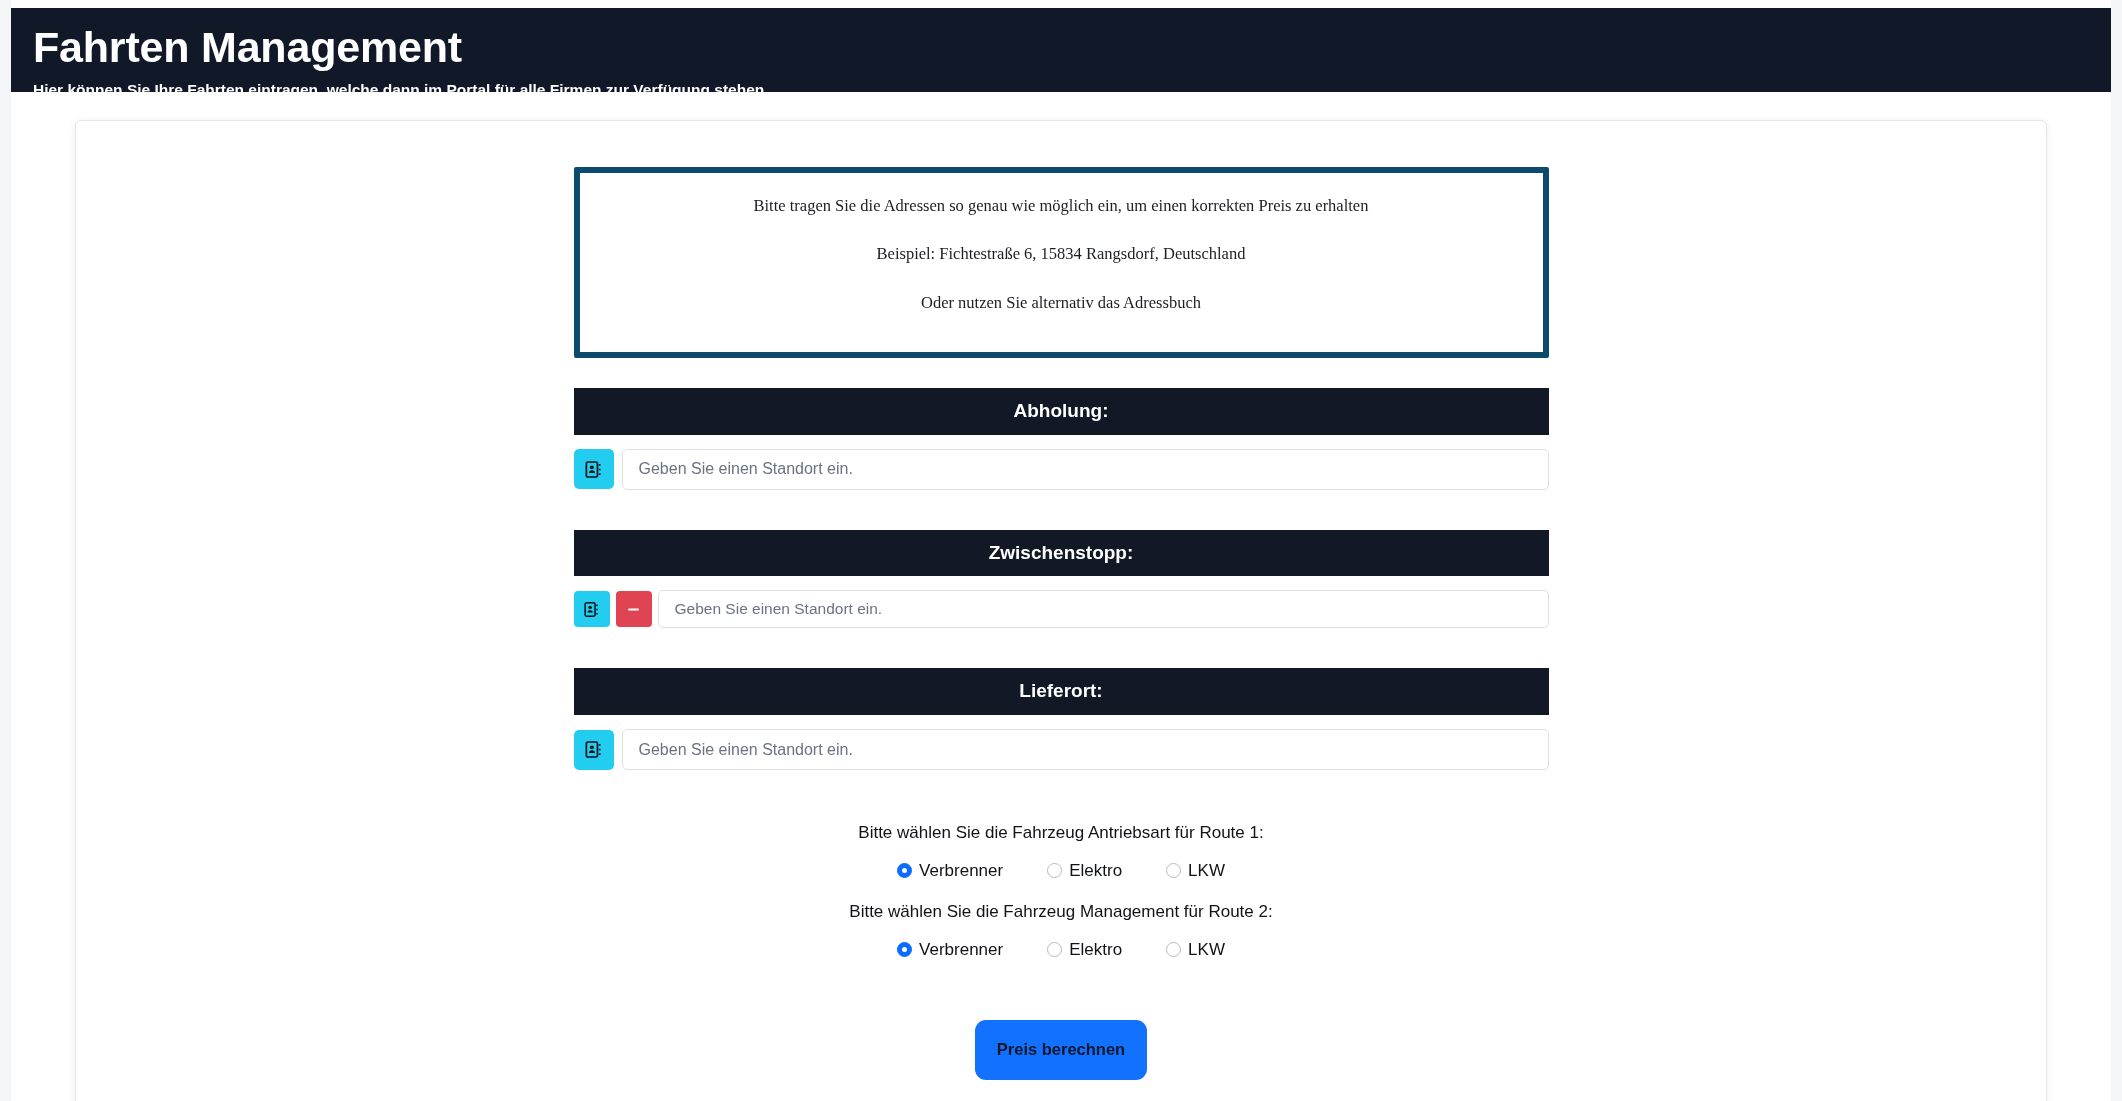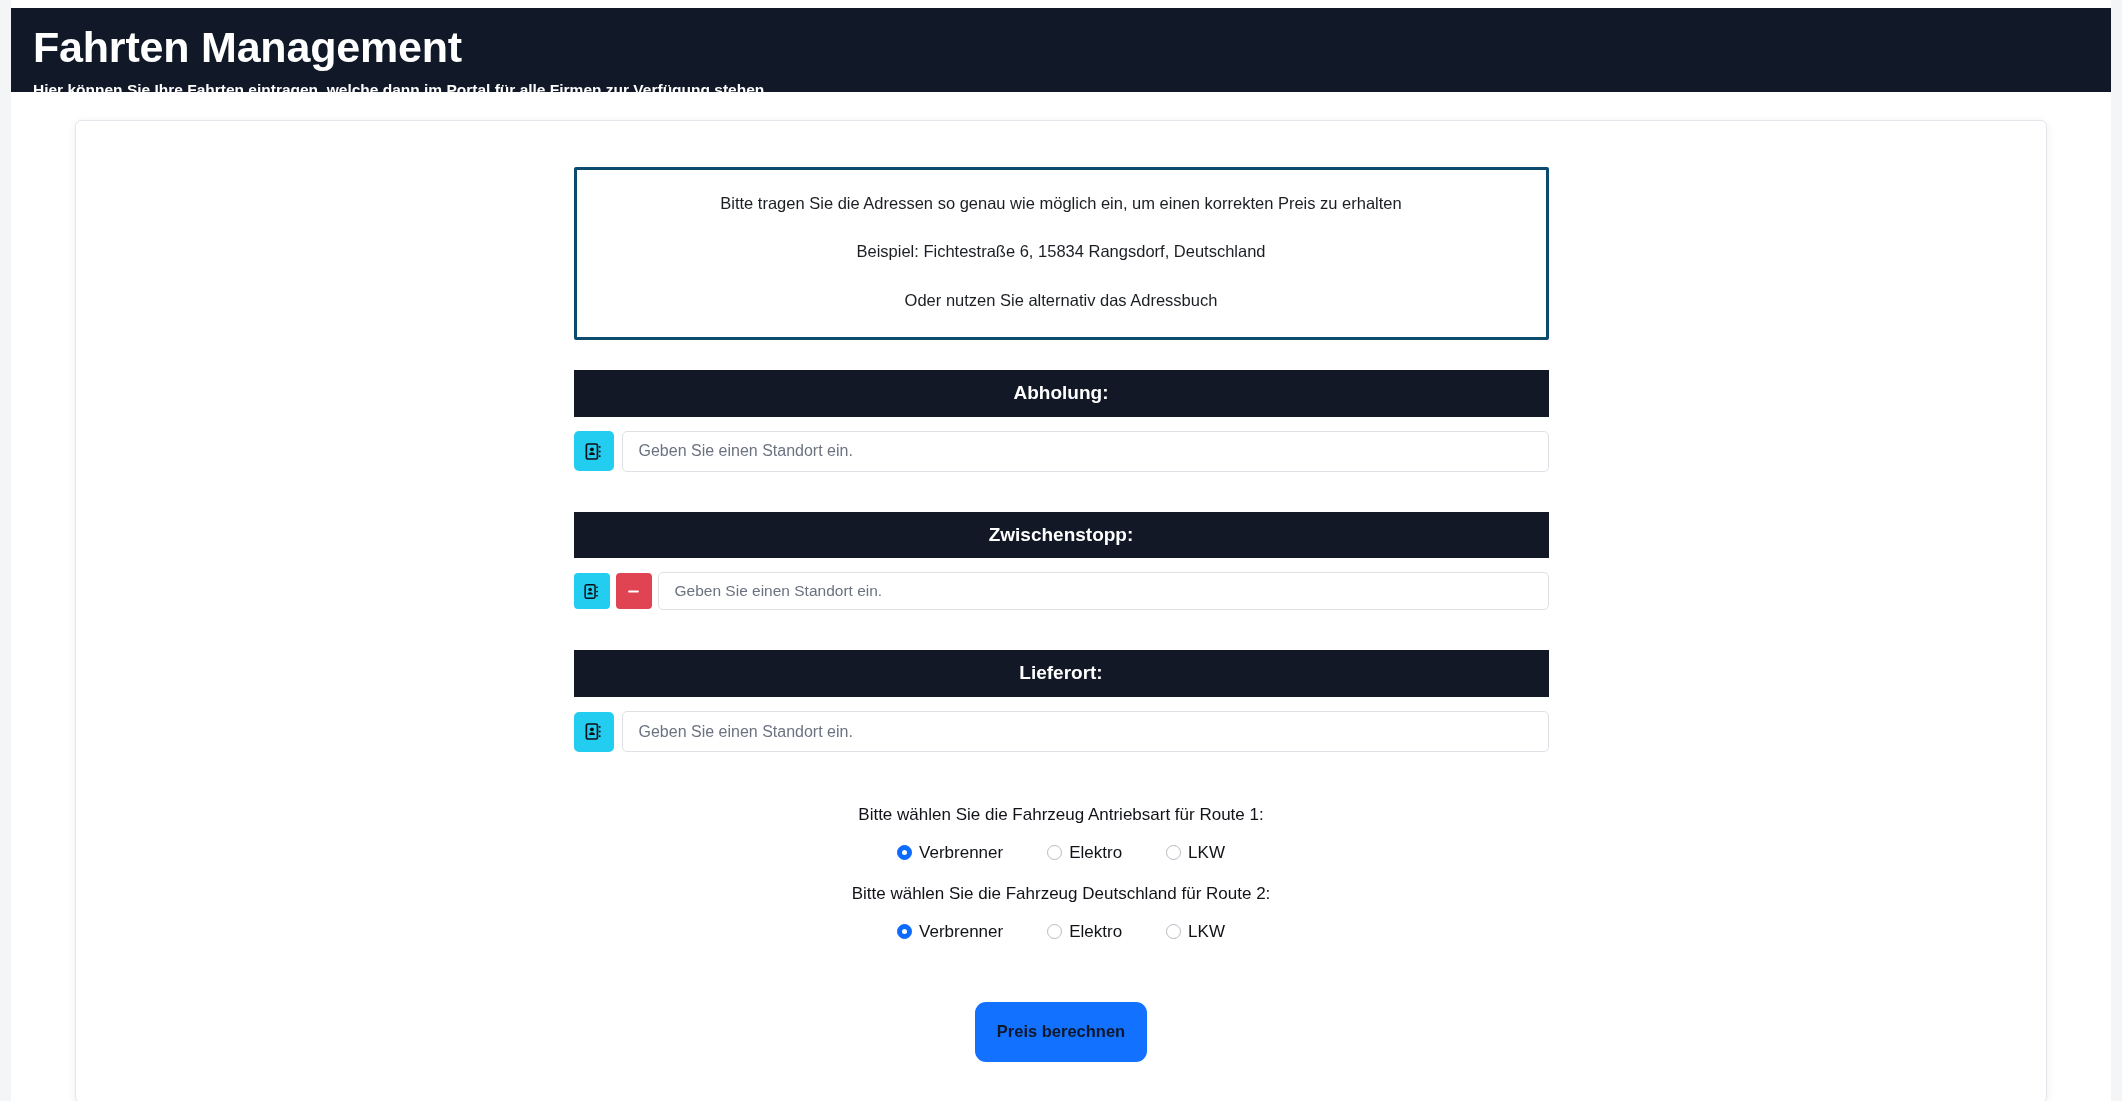--- a/index.html
+++ b/index.html
@@ -68,33 +68,34 @@
   }
 
   
   .content-col {
     width: 975px;
     margin: 0 auto;
   }
 
   
   .alert {
-    border: 3px solid #0c4a6e;
+    border: 6px solid #0c4a6e;
     background: #ffffff;
     border-radius: 2px;
     padding: 22px 20px 26px 20px;
     text-align: center;
+    font-family: Liberation Serif, serif;
   }
   .alert-line {
     font-size: 16.5px;
     color: #1b1f24;
     line-height: 1.35;
     margin: 0 0 26px 0;
   }
-  .alert-line:last-child { margin-bottom: 0; }
+  .alert-line:last-child { margin-bottom: 12px; }
 
   
   .section-bar {
     background: #121826;
     color: #ffffff;
     text-align: center;
     font-size: 19px;
     font-weight: 700;
     padding: 12px 22px;
     line-height: 1.2;
@@ -317,21 +318,21 @@
             <label class="radio-item">
               <span class="radio-dot"></span>
               <span class="radio-label">LKW</span>
             </label>
           </div>
         </div>
 
         <div class="spacer-22"></div>
 
         <div class="radio-block">
-          <p class="radio-prompt">Bitte wählen Sie die Fahrzeug Deutschland für Route 2:</p>
+          <p class="radio-prompt">Bitte wählen Sie die Fahrzeug Management für Route 2:</p>
           <div class="radio-options">
             <label class="radio-item">
               <span class="radio-dot checked"></span>
               <span class="radio-label">Verbrenner</span>
             </label>
             <label class="radio-item">
               <span class="radio-dot"></span>
               <span class="radio-label">Elektro</span>
             </label>
             <label class="radio-item">

